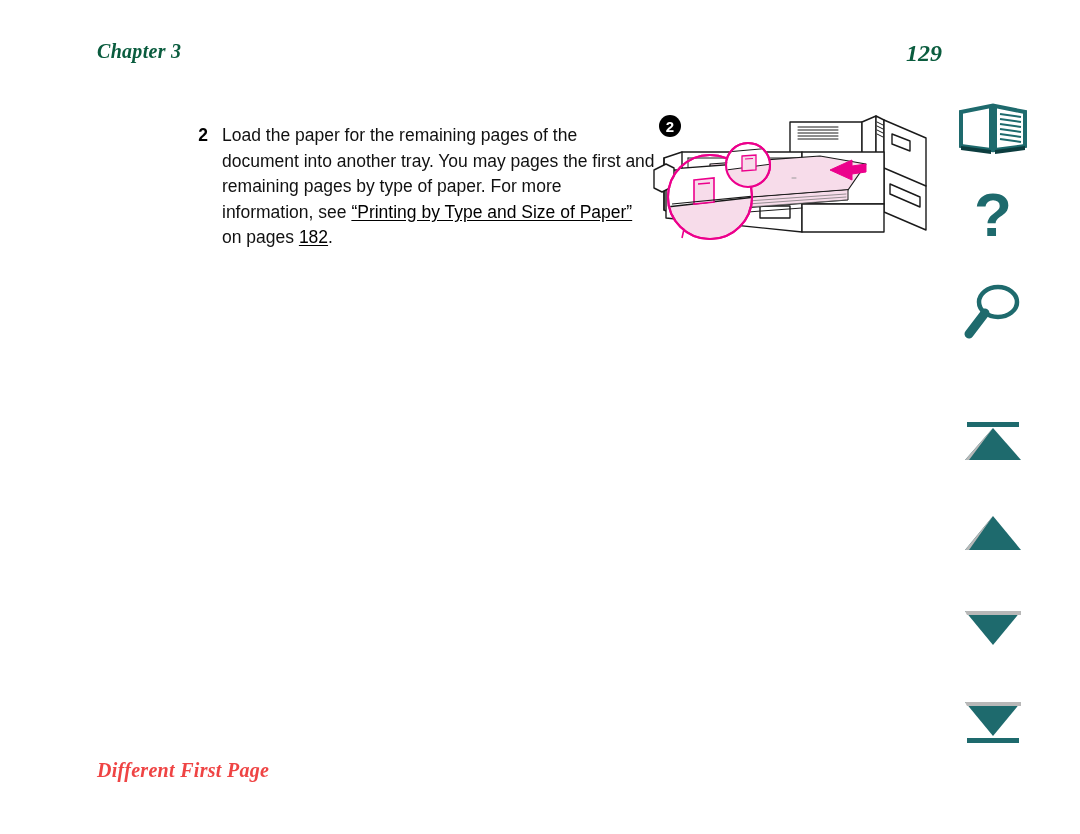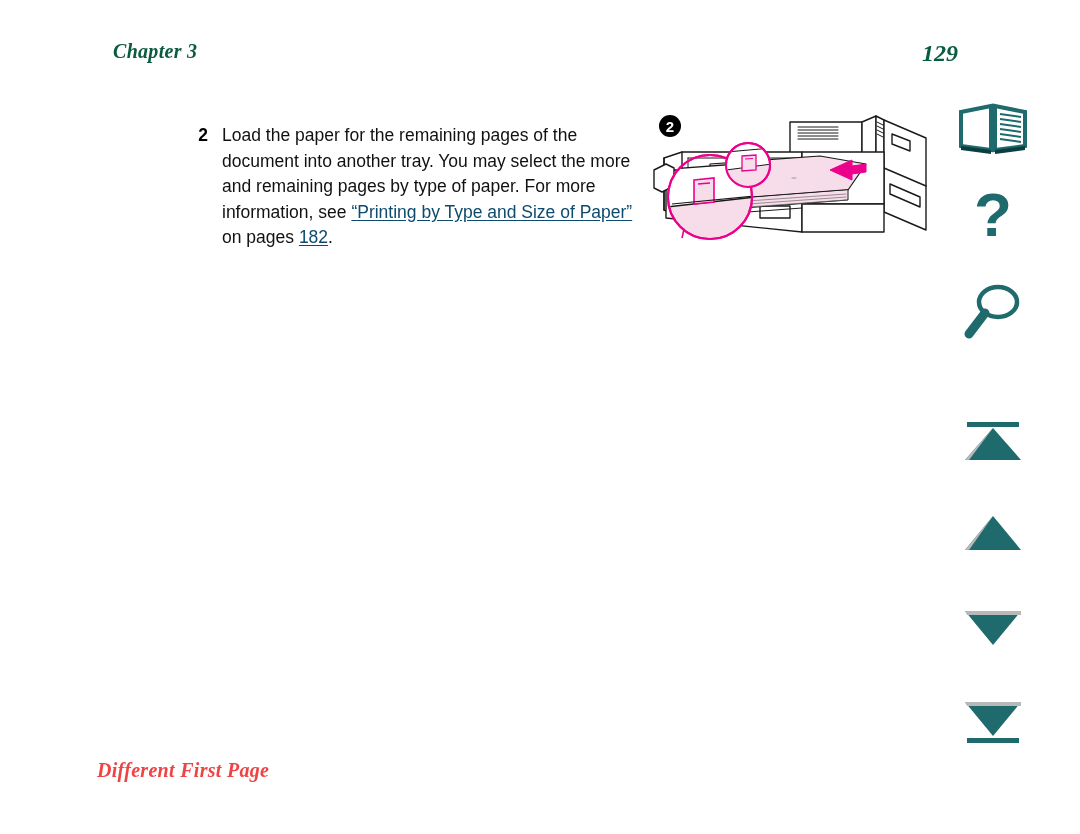--- a/index.html
+++ b/index.html
@@ -12,21 +12,21 @@
     height: 834px;
     position: relative;
     overflow: hidden;
     font-family: "Liberation Sans", sans-serif;
     -webkit-font-smoothing: antialiased;
   }
 
   
   #page-header {
     position: absolute;
-    left: 113px;
+    left: 97px;
     top: 40px;
     width: 890px;
     height: 32px;
     text-align: center;
   }
   .hdr-text {
     font-family: "Liberation Serif", serif;
     font-weight: bold;
     font-style: italic;
     font-size: 20px;
@@ -73,21 +73,21 @@
     color: #000000;
   }
   #step-text {
     margin-left: 36px;
     font-size: 17.5px;
     line-height: 25.5px;
     color: #111111;
     text-align: left;
   }
   .doclink {
-    color: #0c4a6e;
+    color: #000000;
     text-decoration: underline;
     text-underline-offset: 2px;
   }
 
   
   #illustration {
     position: absolute;
     left: 652px;
     top: 108px;
     width: 282px;
@@ -127,21 +127,21 @@
 </head>
 <body>
 
 <div id="page-header">
   <span id="chapter-label" class="hdr-text">Chapter 3</span>
   <span id="page-number">129</span>
 </div>
 
 <div id="step-block">
   <span id="step-number">2</span>
-  <div id="step-text"><span>Load the paper for the remaining pages of the document into another tray. You may select the more and remaining pages by type of paper. For more information, see </span><a href="#" class="doclink">“Printing by Type and Size of Paper”</a><span> on pages </span><a href="#" class="doclink">182</a><span>.</span></div>
+  <div id="step-text"><span>Load the paper for the remaining pages of the document into another tray. You may pages the first and remaining pages by type of paper. For more information, see </span><a href="#" class="doclink">“Printing by Type and Size of Paper”</a><span> on pages </span><a href="#" class="doclink">182</a><span>.</span></div>
 </div>
 
 <div id="illustration">
   <svg width="282" height="152" viewBox="0 0 282 152" xmlns="http://www.w3.org/2000/svg">
     <g fill="none" stroke="#1a1a1a" stroke-width="1.4" stroke-linejoin="round" stroke-linecap="round">
 
       <path d="M138 14 L210 14 L210 62 L138 62 Z" fill="#ffffff"></path>
       <path d="M210 14 L224 8 L224 56 L210 62 Z" fill="#ffffff"></path>
 
       <g stroke-width="1">

